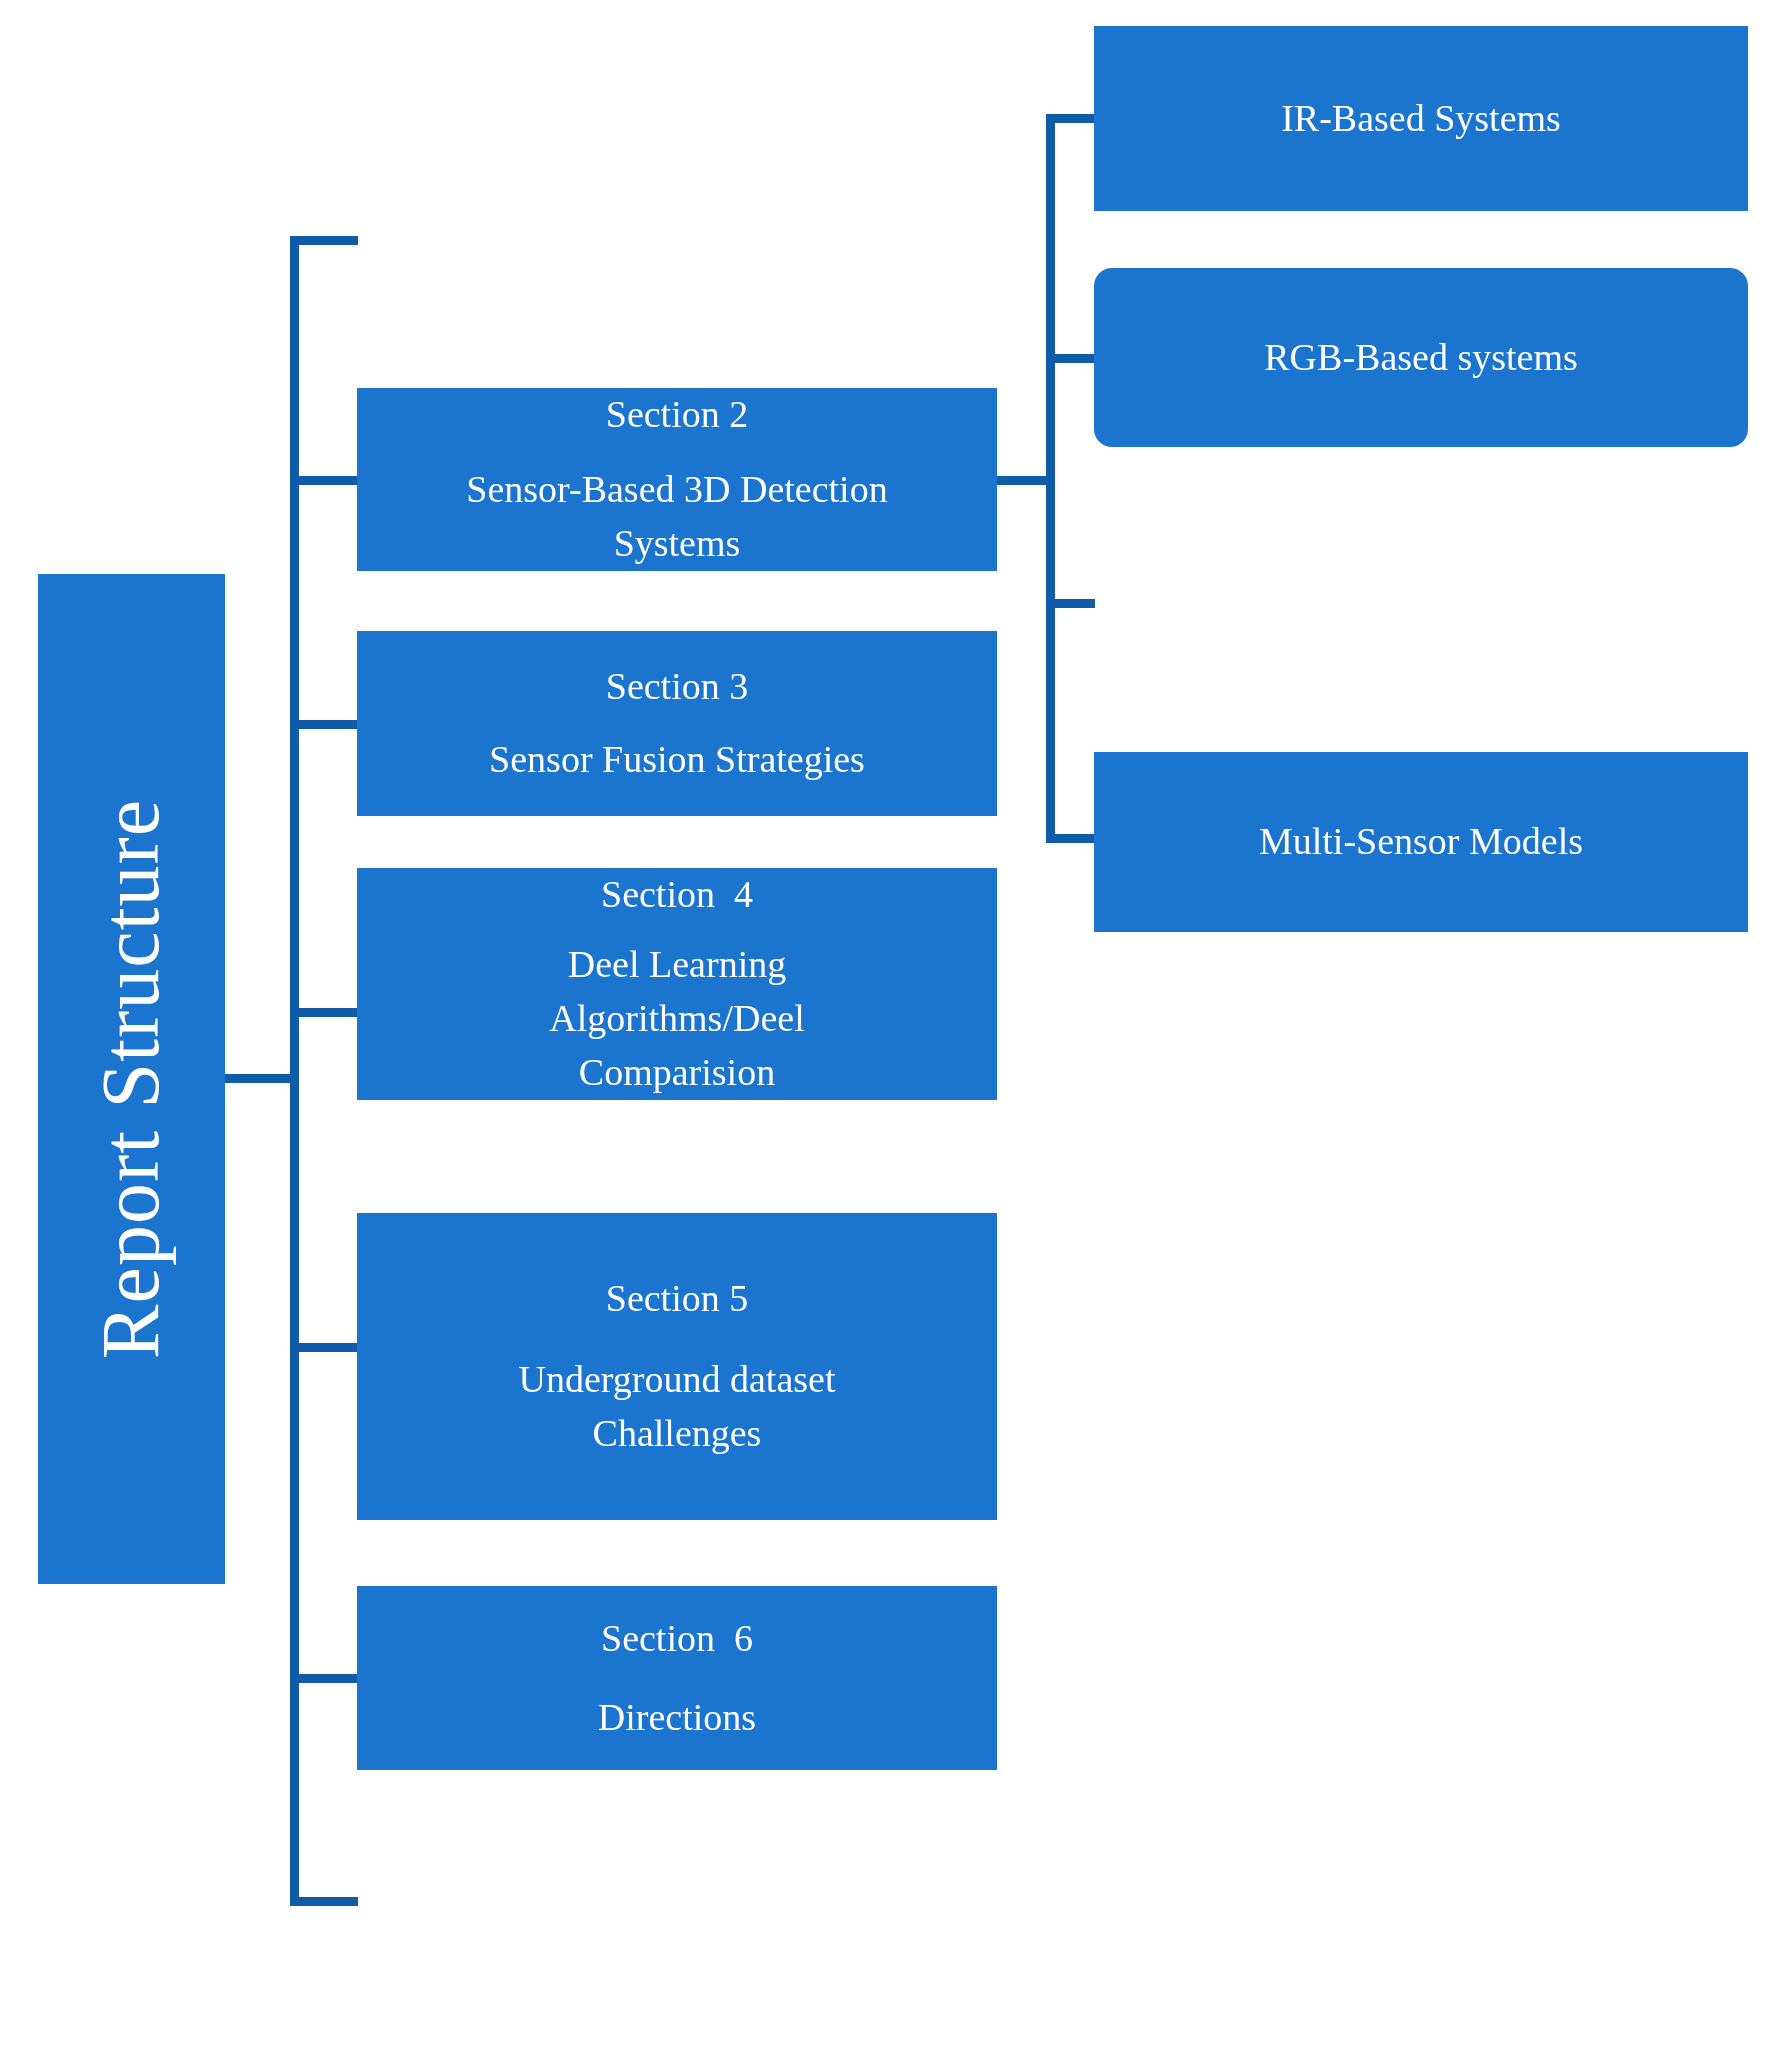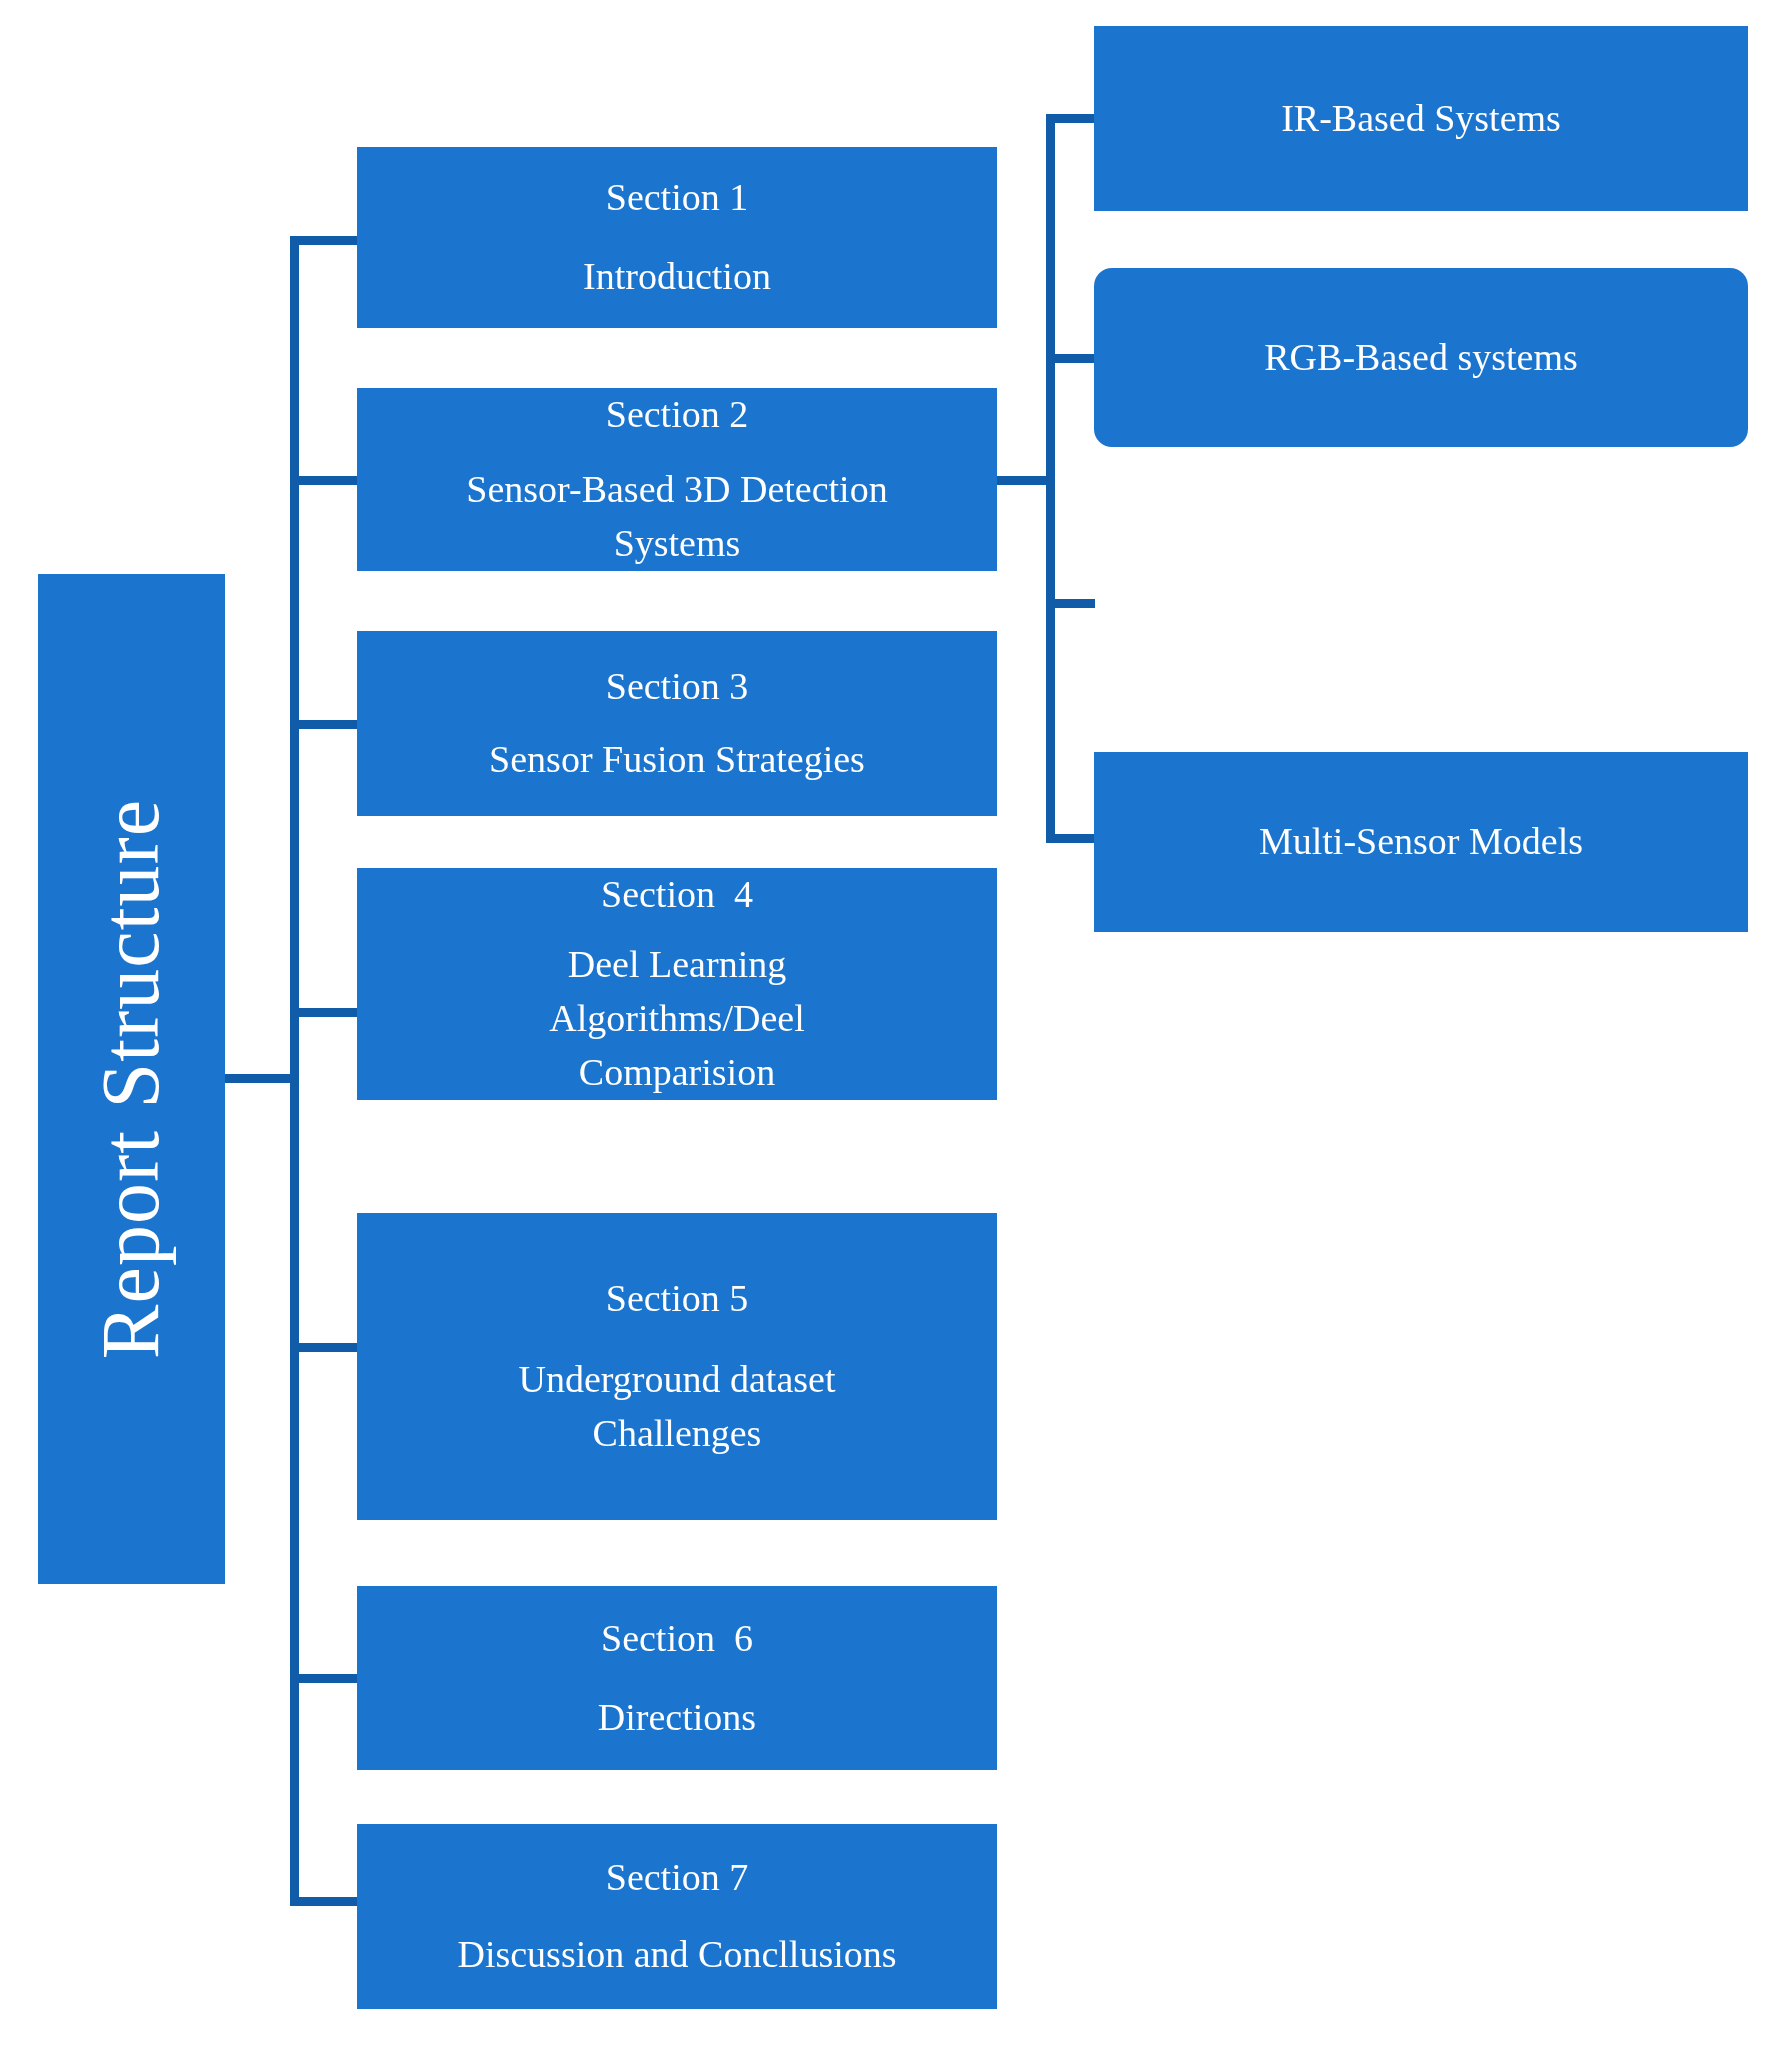--- a/index.html
+++ b/index.html
@@ -111,24 +111,20 @@
   <div class="conn" id="trunk-right"></div>
   <div class="conn branch-right" id="r1"></div>
   <div class="conn branch-right" id="r2"></div>
   <div class="conn branch-right" id="r3"></div>
   <div class="conn branch-right" id="r4"></div>
 
   <div class="node" id="root-node">
     <span class="rot">Report Structure</span>
   </div>
 
-  <div class="node" id="sec1">
-    <span class="line">Section 1</span>
-    <span class="line">Introduction</span>
-  </div>
 
   <div class="node" id="sec2">
     <span class="line">Section 2</span>
     <span class="gap"></span>
     <span class="line">Sensor-Based 3D Detection</span>
     <span class="line">Systems</span>
   </div>
 
   <div class="node" id="sec3">
     <span class="line">Section 3</span>
@@ -150,25 +146,20 @@
     <span class="line">Underground dataset</span>
     <span class="line">Challenges</span>
   </div>
 
   <div class="node" id="sec6">
     <span class="line">Section  6</span>
     <span class="gap"></span>
     <span class="line">Directions</span>
   </div>
 
-  <div class="node" id="sec7">
-    <span class="line">Section 7</span>
-    <span class="gap"></span>
-    <span class="line">Discussion and Concllusions</span>
-  </div>
 
   <div class="node" id="sub1">
     <span class="line">IR-Based Systems</span>
   </div>
   <div class="node" id="sub2">
     <span class="line">RGB-Based systems</span>
   </div>
   <div class="node" id="sub4">
     <span class="line">Multi-Sensor Models</span>
   </div>

